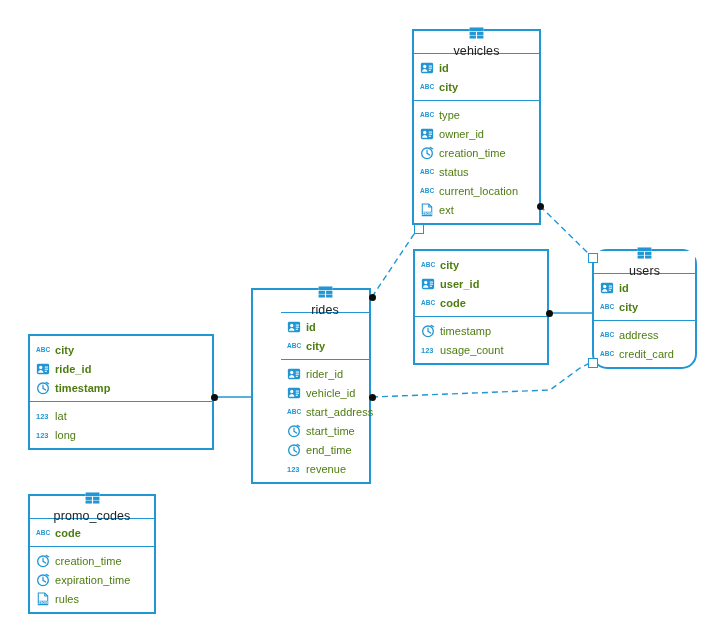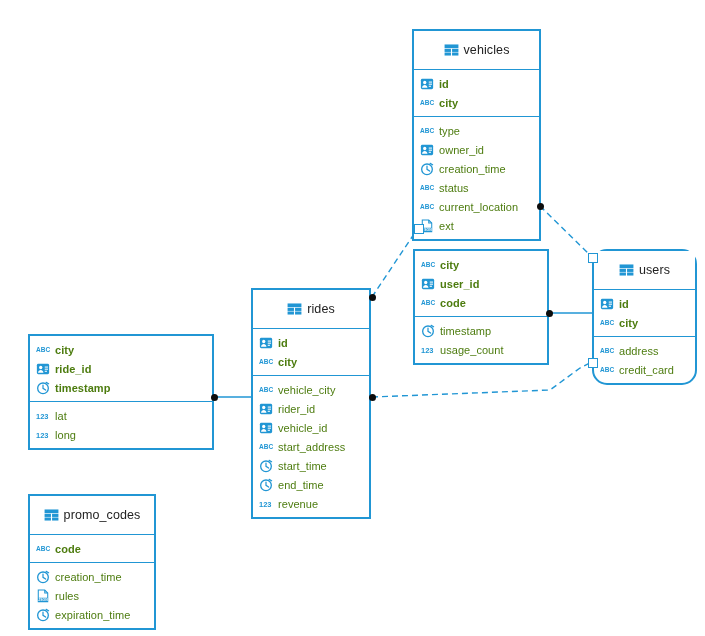--- a/index.html
+++ b/index.html
@@ -30,28 +30,29 @@
   }
   .entity {
     position: absolute;
     box-sizing: border-box;
     background: #ffffff;
     border: 2px solid #2196d4;
     z-index: 5;
   }
   .entity-header {
     box-sizing: border-box;
-    height: 39px;
+    height: 23px;
     border-bottom: 1.5px solid #2196d4;
     display: flex;
     align-items: center;
     justify-content: center;
     gap: 5px;
     padding: 0 6px;
     background: #ffffff;
+    flex-direction: column;
   }
   .entity-title {
     font-size: 12.5px;
     color: #222222;
     white-space: nowrap;
     letter-spacing: 0.1px;
   }
   .field-group {
     box-sizing: border-box;
     padding: 4px 0 4px 0;
@@ -320,21 +321,21 @@
         <div class="field">
           <span style="display: flex; align-items: center;">
             <svg viewBox="0 0 18 12" class="ic">
               <text x="0" y="9.2" font-size="8.4" fill="#2196d4" font-family="&quot;Liberation Sans&quot;, sans-serif" font-weight="bold">ABC</text>
             </svg>
           </span>
           <span class="field-label">credit_card</span>
         </div>
       </div>
     </div>
-    <div class="entity" style="left: 251px; top: 288px; width: 120px;">
+    <div class="entity" style="left: 251px; top: 288px; width: 120px; padding-left: 28px;">
       <div class="entity-header">
         <span style="display: flex; align-items: center;">
           <svg viewBox="0 0 16 13" class="ic ic-grid">
             <rect x="0.5" y="0.5" width="15" height="12" fill="#ffffff" rx="1"></rect>
             <rect x="0.5" y="0.5" width="15" height="4" fill="#2196d4"></rect>
             <rect x="0.5" y="5.2" width="6.9" height="3.4" fill="#2196d4"></rect>
             <rect x="8.6" y="5.2" width="6.9" height="3.4" fill="#2196d4"></rect>
             <rect x="0.5" y="9.2" width="6.9" height="3.3" fill="#2196d4"></rect>
             <rect x="8.6" y="9.2" width="6.9" height="3.3" fill="#2196d4"></rect>
           </svg>
@@ -358,28 +359,20 @@
         <div class="field key">
           <span style="display: flex; align-items: center;">
             <svg viewBox="0 0 18 12" class="ic">
               <text x="0" y="9.2" font-size="8.4" fill="#2196d4" font-family="&quot;Liberation Sans&quot;, sans-serif" font-weight="bold">ABC</text>
             </svg>
           </span>
           <span class="field-label">city</span>
         </div>
       </div>
       <div class="field-group">
-        <div class="field">
-          <span style="display: flex; align-items: center;">
-            <svg viewBox="0 0 18 12" class="ic">
-              <text x="0" y="9.2" font-size="8.4" fill="#2196d4" font-family="&quot;Liberation Sans&quot;, sans-serif" font-weight="bold">ABC</text>
-            </svg>
-          </span>
-          <span class="field-label">vehicle_city</span>
-        </div>
         <div class="field">
           <span style="display: flex; align-items: center;">
             <svg viewBox="0 0 16 16" class="ic">
               <rect x="1" y="2" width="14" height="12" fill="#2196d4" rx="1.6"></rect>
               <circle cx="5.4" cy="6.3" r="1.9" fill="#ffffff"></circle>
               <path d="M2.3 12.2c0.3-2 1.6-3 3.1-3s2.8 1 3.1 3z" fill="#ffffff"></path>
               <rect x="10" y="5.2" width="3.7" height="1.2" fill="#ffffff"></rect>
               <rect x="10" y="7.6" width="3.7" height="1.2" fill="#ffffff"></rect>
               <rect x="10" y="10" width="2.5" height="1.2" fill="#ffffff"></rect>
             </svg>
@@ -521,37 +514,37 @@
               <circle cx="8" cy="8.4" r="6.1" fill="none" stroke="#2196d4" stroke-width="1.5"></circle>
               <path d="M8 4.6 V8.4 L11 10.4" fill="none" stroke="#2196d4" stroke-width="1.4" stroke-linecap="round"></path>
               <path d="M11.6 1.6 L14.4 3.2" stroke="#2196d4" stroke-width="1.4" stroke-linecap="round"></path>
             </svg>
           </span>
           <span class="field-label">creation_time</span>
         </div>
         <div class="field">
           <span style="display: flex; align-items: center;">
             <svg viewBox="0 0 16 16" class="ic">
+              <circle cx="8" cy="8.4" r="6.1" fill="none" stroke="#2196d4" stroke-width="1.5"></circle>
+              <path d="M8 4.6 V8.4 L11 10.4" fill="none" stroke="#2196d4" stroke-width="1.4" stroke-linecap="round"></path>
+              <path d="M11.6 1.6 L14.4 3.2" stroke="#2196d4" stroke-width="1.4" stroke-linecap="round"></path>
+            </svg>
+          </span>
+          <span class="field-label">expiration_time</span>
+        </div>
+        <div class="field">
+          <span style="display: flex; align-items: center;">
+            <svg viewBox="0 0 16 16" class="ic">
               <path d="M2.6 1.2 H10 L13.4 4.6 V14.4 H2.6 Z" fill="#ffffff" stroke="#2196d4" stroke-width="1.2"></path>
               <path d="M10 1.2 V4.6 H13.4" fill="none" stroke="#2196d4" stroke-width="1.2"></path>
               <rect x="2.6" y="10" width="10.8" height="4.4" fill="#2196d4"></rect>
               <text x="8" y="13.7" font-size="3.9" fill="#ffffff" font-family="&quot;Liberation Sans&quot;, sans-serif" font-weight="bold" text-anchor="middle">JSON</text>
             </svg>
           </span>
           <span class="field-label">rules</span>
-        </div>
-        <div class="field">
-          <span style="display: flex; align-items: center;">
-            <svg viewBox="0 0 16 16" class="ic">
-              <circle cx="8" cy="8.4" r="6.1" fill="none" stroke="#2196d4" stroke-width="1.5"></circle>
-              <path d="M8 4.6 V8.4 L11 10.4" fill="none" stroke="#2196d4" stroke-width="1.4" stroke-linecap="round"></path>
-              <path d="M11.6 1.6 L14.4 3.2" stroke="#2196d4" stroke-width="1.4" stroke-linecap="round"></path>
-            </svg>
-          </span>
-          <span class="field-label">expiration_time</span>
         </div>
       </div>
     </div>
     <div class="dot" style="left: 372px; top: 297px;"></div>
     <div class="sq" style="left: 418px; top: 228px;"></div>
     <div class="dot" style="left: 540px; top: 206px;"></div>
     <div class="sq" style="left: 592px; top: 257px;"></div>
     <div class="dot" style="left: 549px; top: 313px;"></div>
     <div class="dot" style="left: 372px; top: 397px;"></div>
     <div class="sq" style="left: 592px; top: 362px;"></div>

